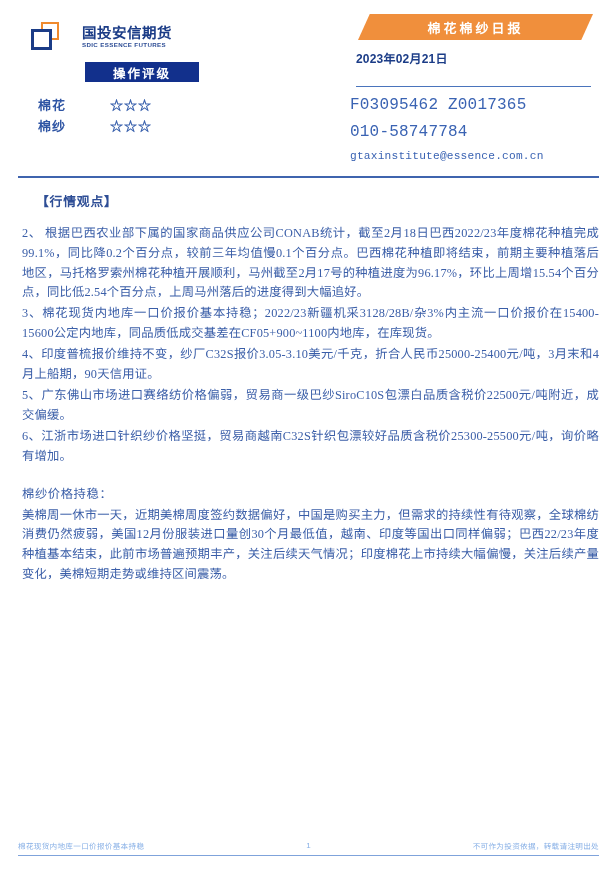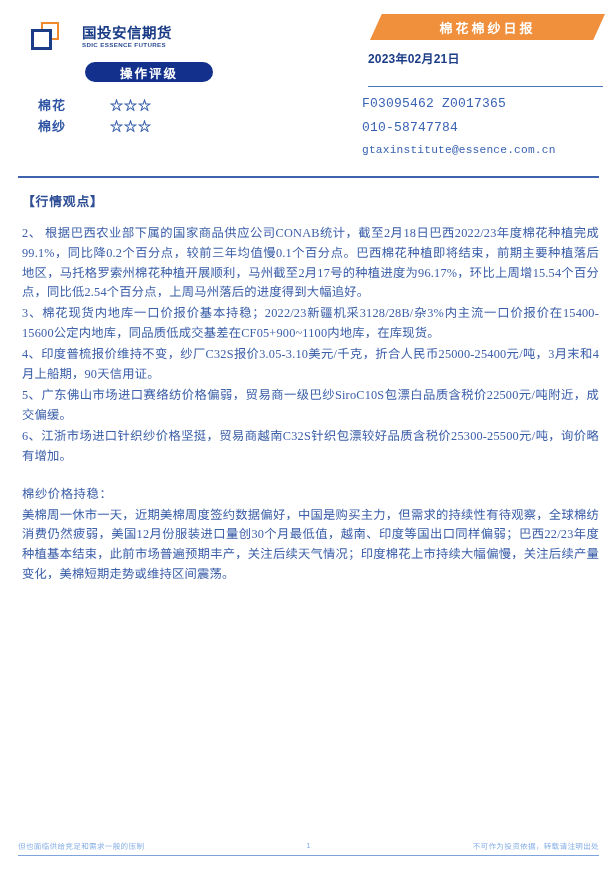--- a/index.html
+++ b/index.html
@@ -85,32 +85,31 @@
     font-weight: bold;
     color: #2E4E96;
     letter-spacing: 0.35px;
     margin-top: 2px;
     white-space: nowrap;
   }
 
   .rating-bar {
     margin-top: 8px;
     margin-left: 55px;
-    width: 128px;
+    width: 114px;
     height: 20px;
     background: #12308C;
     color: #ffffff;
     font-size: 12.5px;
     font-weight: bold;
     letter-spacing: 2px;
     display: flex;
     align-items: center;
     justify-content: center;
     font-family: "Liberation Serif", serif;
-    border-radius: 10px;
   }
 
   .rating-list {
     margin-top: 12px;
     margin-left: 8px;
   }
   .rating-row {
     display: flex;
     align-items: center;
     height: 21px;
@@ -124,21 +123,21 @@
   }
   .rating-stars {
     color: #3C63AE;
     font-size: 13px;
     letter-spacing: 1px;
   }
 
   
   .meta-block {
     position: absolute;
-    right: 8px;
+    right: 20px;
     top: 14px;
     width: 245px;
   }
   .report-banner {
     position: relative;
     height: 26px;
     margin-left: 8px;
     margin-right: 2px;
   }
   .report-banner .shape {
@@ -175,21 +174,21 @@
   .analyst-name {
     margin-top: 13px;
     color: #1B3C87;
     font-size: 12.5px;
     font-weight: bold;
     letter-spacing: 0.6px;
   }
   .analyst-line {
     margin-top: 9px;
     color: #3A63B3;
-    font-size: 13px;
+    font-size: 16px;
     font-family: "Liberation Mono", monospace;
     letter-spacing: 0.2px;
     white-space: nowrap;
   }
   .analyst-line.email {
     font-size: 11.2px;
   }
 
   .header-rule {
     position: absolute;
@@ -210,20 +209,21 @@
     font-size: 12.3px;
     line-height: 1.62;
     text-align: justify;
     font-family: "Liberation Serif", "DejaVu Serif", serif;
     letter-spacing: 0.2px;
   }
   .section-title {
     font-weight: bold;
     font-size: 12.8px;
     color: #2E4E96;
+    margin-left: 14px;
     margin-bottom: 11px;
     letter-spacing: 0.8px;
   }
   .para {
     margin: 0 0 1px 0;
     text-indent: 0;
   }
   .spacer {
     height: 17px;
   }
@@ -327,18 +327,18 @@
 
     <div class="spacer"></div>
 
     <p class="summary-head">棉纱价格持稳：</p>
     <p class="para">美棉周一休市一天，近期美棉周度签约数据偏好，中国是购买主力，但需求的持续性有待观察，全球棉纺消费仍然疲弱，美国12月份服装进口量创30个月最低值，越南、印度等国出口同样偏弱；巴西22/23年度种植基本结束，此前市场普遍预期丰产，关注后续天气情况；印度棉花上市持续大幅偏慢，关注后续产量变化，美棉短期走势或维持区间震荡。</p>
 
   </div>
 
   <div class="footer-rule"></div>
   <div class="footer">
-    <span class="footer-left">但也面临供给充足和需求一般的压制</span>
+    <span class="footer-left">棉花现货内地库一口价报价基本持稳</span>
     <span class="footer-center">1</span>
     <span class="footer-right">不可作为投资依据，转载请注明出处</span>
   </div>
 
 </div>
 
 </body></html>

